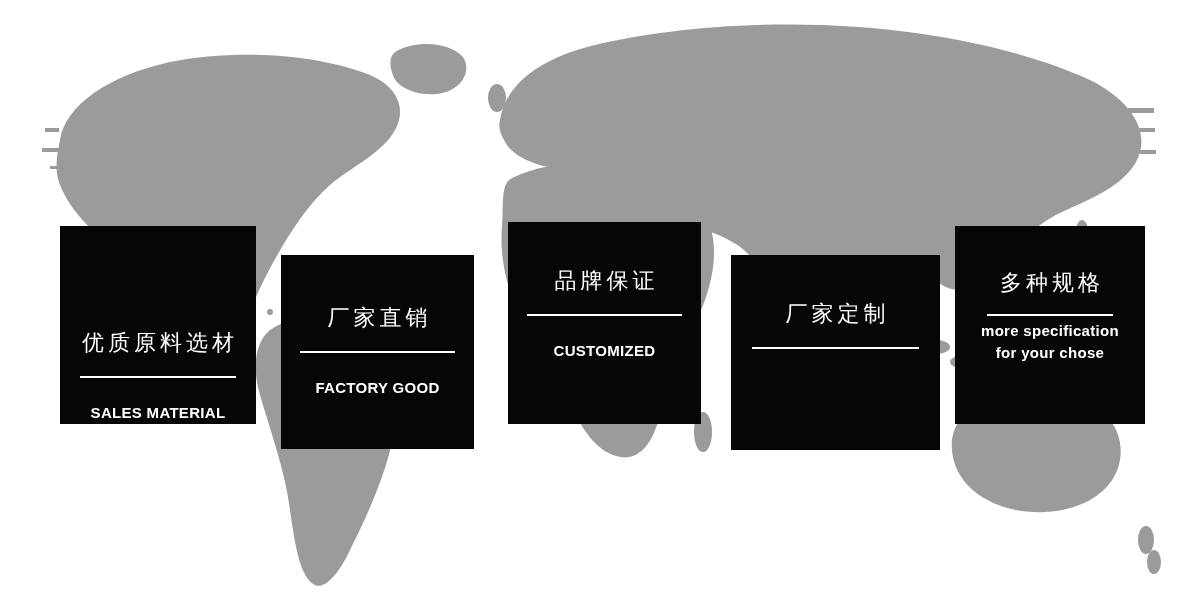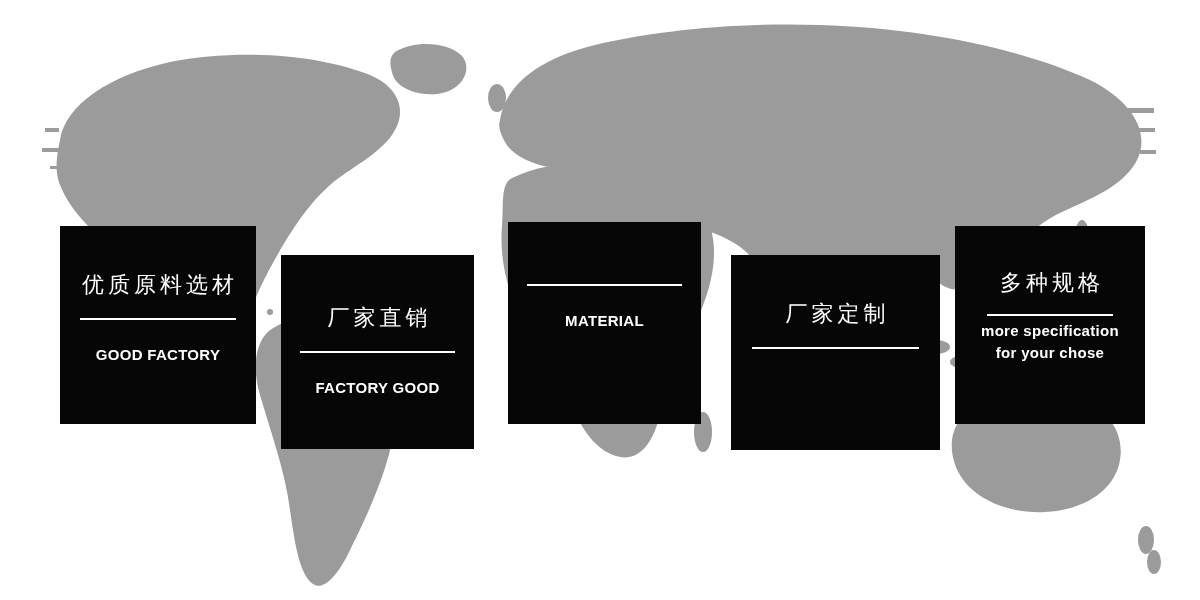--- a/index.html
+++ b/index.html
@@ -40,21 +40,21 @@
     margin-top: 18px;
   }
   .card-subtitle {
     font-weight: bold;
     font-size: 15px;
     letter-spacing: 0.3px;
     margin-top: 24px;
     white-space: pre-line;
     line-height: 1.45;
   }
-  .card-1 { left: 60px;  top: 226px; width: 196px; height: 198px; padding-top: 44px; }
+  .card-1 { left: 60px;  top: 226px; width: 196px; height: 198px; padding-top: 44px; justify-content: flex-end; }
   .card-2 { left: 281px; top: 255px; width: 193px; height: 194px; padding-top: 48px; }
   .card-3 { left: 508px; top: 222px; width: 193px; height: 202px; padding-top: 44px; }
   .card-4 { left: 731px; top: 255px; width: 209px; height: 195px; padding-top: 44px; }
   .card-5 { left: 955px; top: 226px; width: 190px; height: 198px; padding-top: 42px; }
   .card-5 .card-divider { margin-top: 16px; width: 66%; }
   .card-5 .card-subtitle { margin-top: 4px; }
 </style>
 </head>
 <body>
 
@@ -94,32 +94,33 @@
         <rect x="1128" y="108" width="26" height="5"></rect>
         <rect x="1135" y="128" width="20" height="4"></rect>
         <rect x="1140" y="150" width="16" height="4"></rect>
       </g>
     </g>
   </svg>
 
   <div class="card card-1">
     <div class="card-title">优质原料选材</div>
     <div class="card-divider"></div>
-    <div class="card-subtitle">GOOD FACTORY</div>
+    <div class="card-subtitle">SALES MATERIAL</div>
   </div>
 
   <div class="card card-2">
     <div class="card-title">厂家直销</div>
     <div class="card-divider"></div>
     <div class="card-subtitle">FACTORY GOOD</div>
   </div>
 
   <div class="card card-3">
+    <div class="card-title">品牌保证</div>
     <div class="card-divider"></div>
-    <div class="card-subtitle">MATERIAL</div>
+    <div class="card-subtitle">CUSTOMIZED</div>
   </div>
 
   <div class="card card-4">
     <div class="card-title">厂家定制</div>
     <div class="card-divider"></div>
   </div>
 
   <div class="card card-5">
     <div class="card-title">多种规格</div>
     <div class="card-divider"></div>

